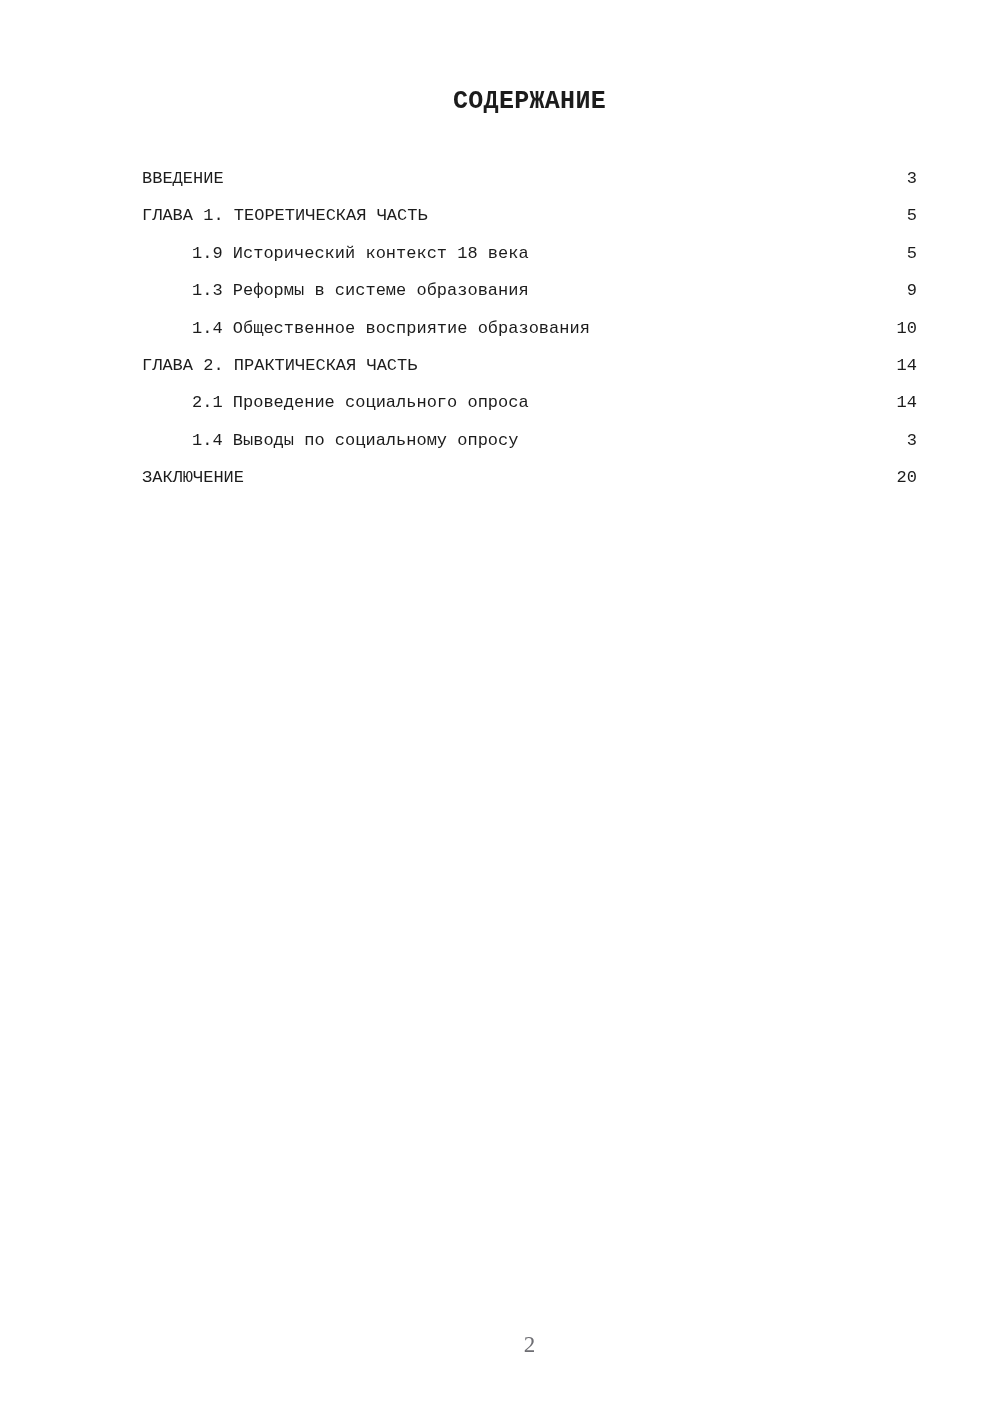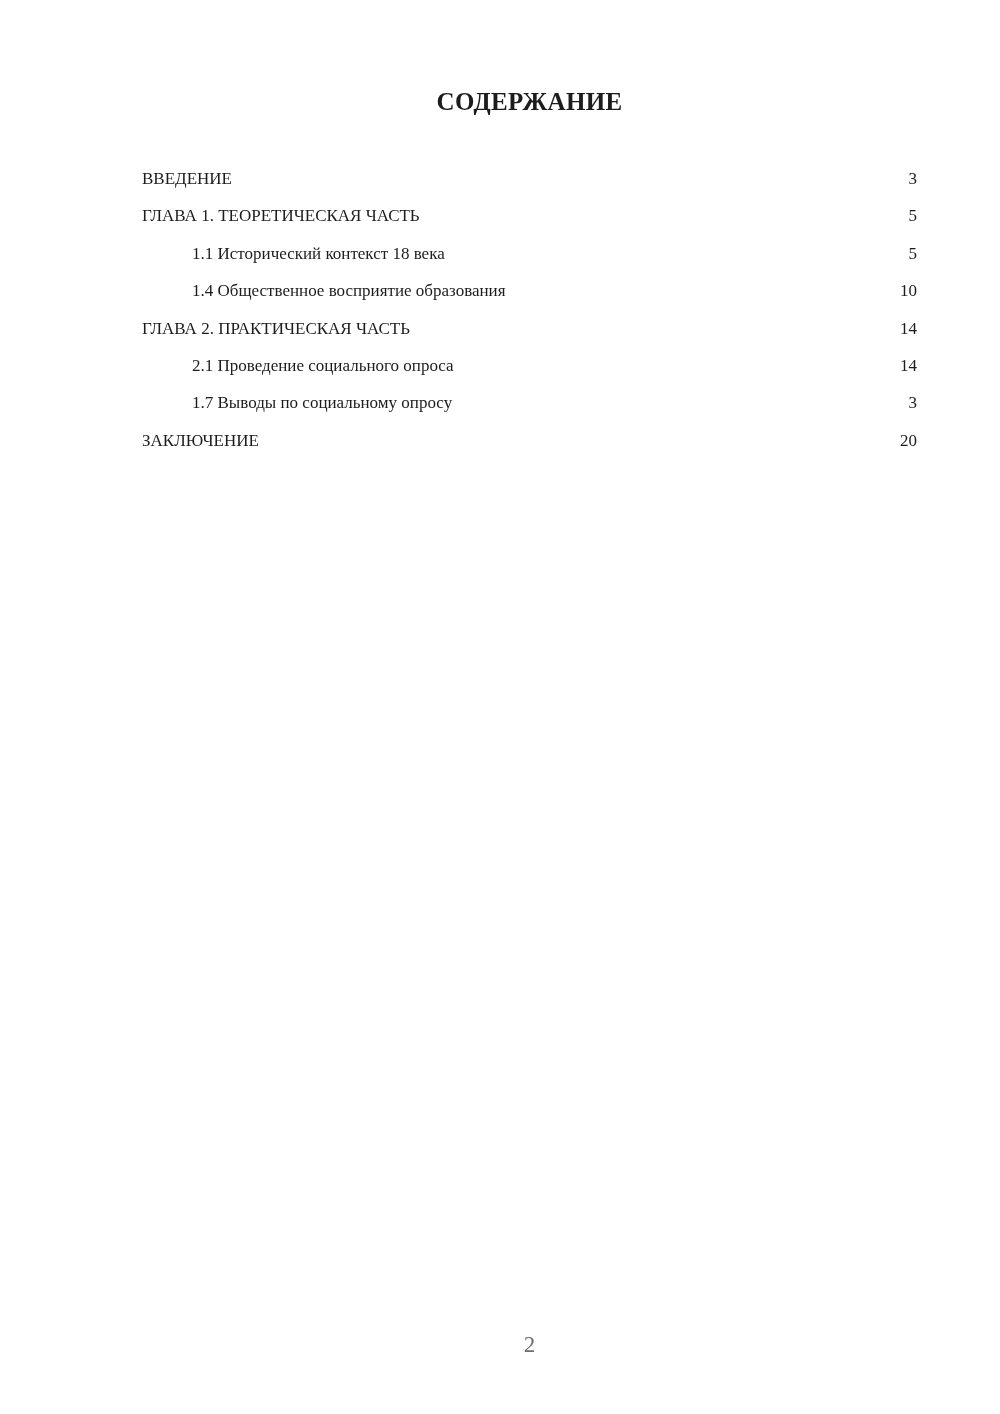--- a/index.html
+++ b/index.html
@@ -15,20 +15,21 @@
     font-family: "Liberation Serif", "DejaVu Serif", serif;
     color: #1c1c1c;
     overflow: hidden;
     box-sizing: border-box;
   }
   .content {
     position: absolute;
     left: 142px;
     top: 86px;
     width: 775px; 
+    font-family: Liberation Mono, monospace;
   }
   .doc-title {
     margin: 0 0 42px 0;
     text-align: center;
     font-size: 25px;
     font-weight: bold;
     line-height: 32px;
     letter-spacing: 0.3px;
   }
   .toc {
@@ -73,37 +74,41 @@
     <div class="toc" id="toc-list">
         <div class="toc-row">
     <span class="toc-label">ВВЕДЕНИЕ</span>
     <span class="toc-page">3</span>
   </div>
         <div class="toc-row">
     <span class="toc-label">ГЛАВА 1. ТЕОРЕТИЧЕСКАЯ ЧАСТЬ</span>
     <span class="toc-page">5</span>
   </div>
         <div class="toc-row indent">
-    <span class="toc-label">1.1 Исторический контекст 18 века</span>
+    <span class="toc-label">1.9 Исторический контекст 18 века</span>
     <span class="toc-page">5</span>
+  </div>
+        <div class="toc-row indent">
+    <span class="toc-label">1.3 Реформы в системе образования</span>
+    <span class="toc-page">9</span>
   </div>
         <div class="toc-row indent">
     <span class="toc-label">1.4 Общественное восприятие образования</span>
     <span class="toc-page">10</span>
   </div>
         <div class="toc-row">
     <span class="toc-label">ГЛАВА 2. ПРАКТИЧЕСКАЯ ЧАСТЬ</span>
     <span class="toc-page">14</span>
   </div>
         <div class="toc-row indent">
     <span class="toc-label">2.1 Проведение социального опроса</span>
     <span class="toc-page">14</span>
   </div>
         <div class="toc-row indent">
-    <span class="toc-label">1.7 Выводы по социальному опросу</span>
+    <span class="toc-label">1.4 Выводы по социальному опросу</span>
     <span class="toc-page">3</span>
   </div>
         <div class="toc-row">
     <span class="toc-label">ЗАКЛЮЧЕНИЕ</span>
     <span class="toc-page">20</span>
   </div>
       </div>
   </div>
   <div class="footer-page-number">2</div>
 </div>

